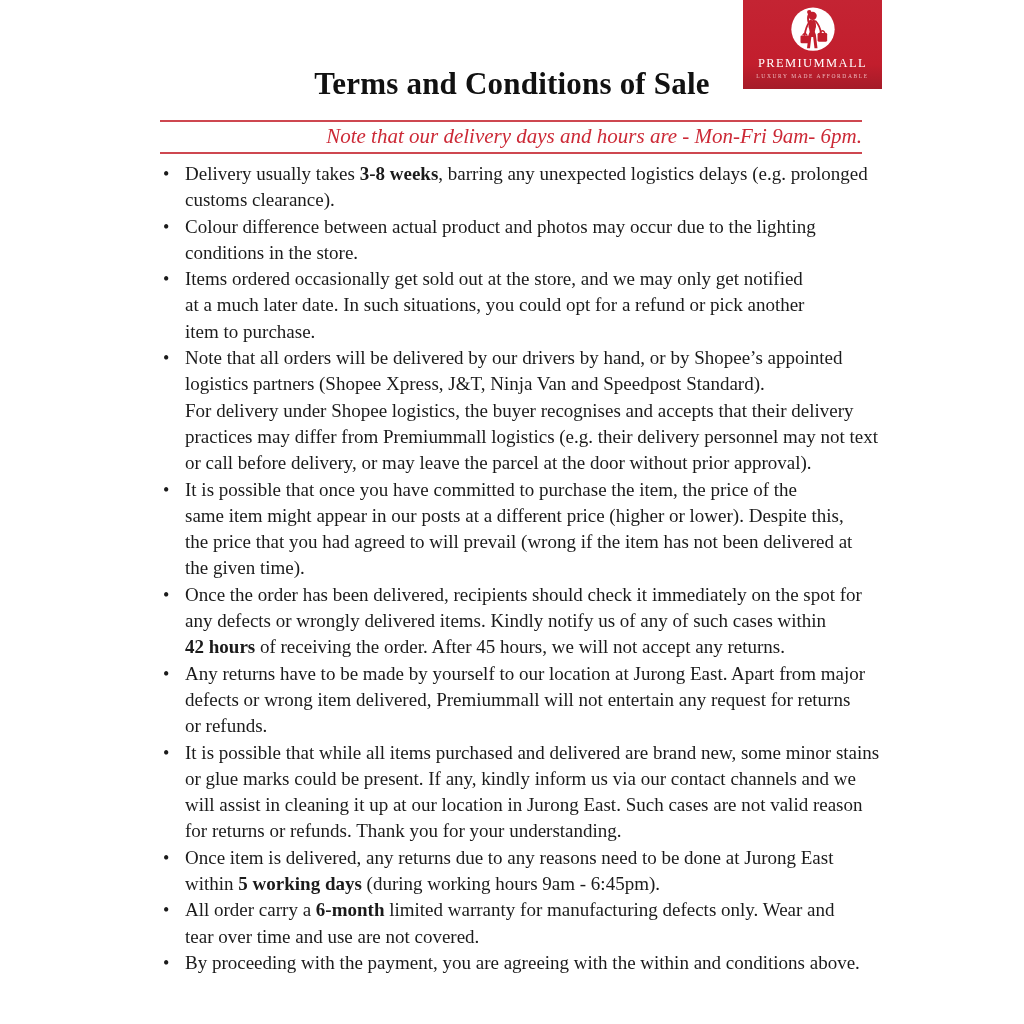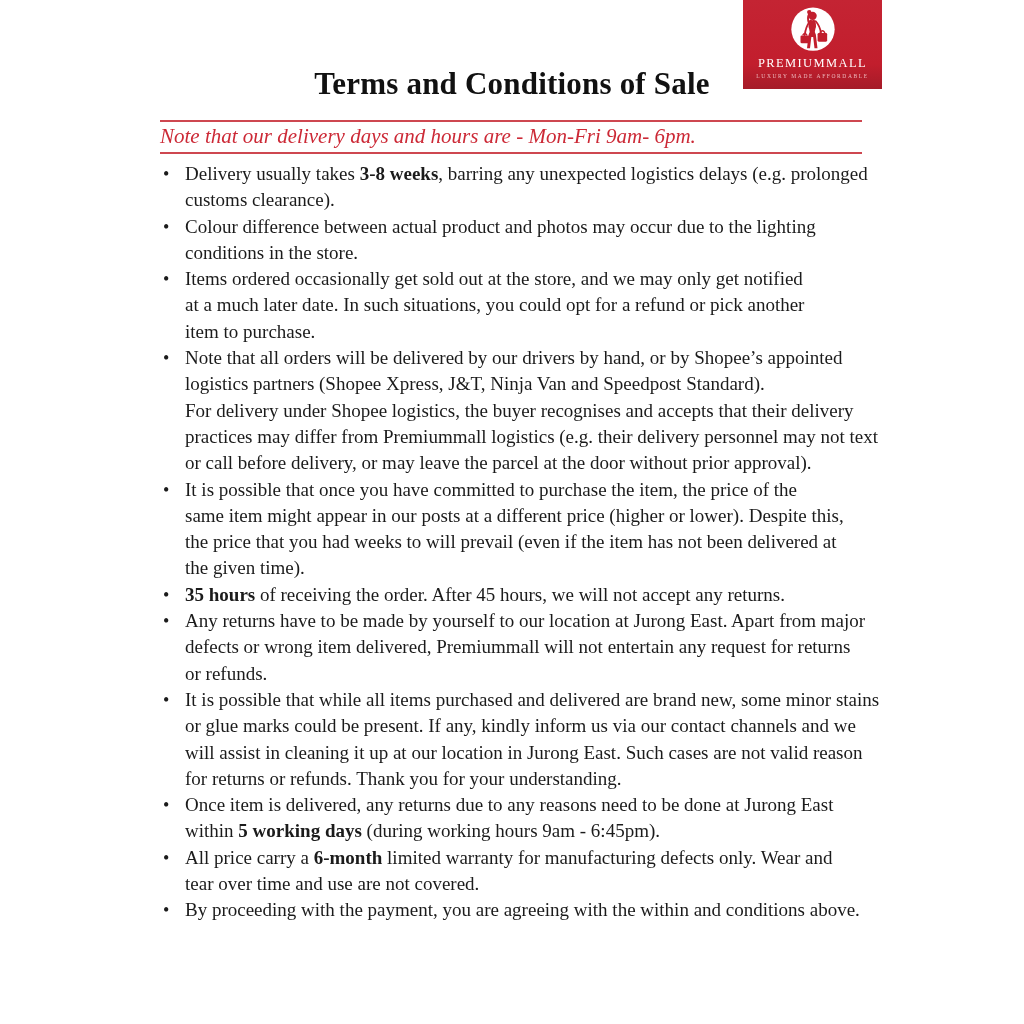--- a/index.html
+++ b/index.html
@@ -51,21 +51,21 @@
   }
   
   .note-band {
     position: absolute;
     top: 120px;
     left: 160px;
     width: 702px;
   }
   .rule { height: 0; border-top: 2px solid var(--rule-red, #CE4750); }
   .note-text {
-    text-align: left;
+    text-align: right;
     font-style: italic;
     font-size: 21px;
     color: var(--accent-red, #CC2936);
     padding: 2px 0 3px 0;
   }
   
   .terms-list {
     position: absolute;
     top: 161px;
     left: 160px;
@@ -142,26 +142,28 @@
         <span class="term-text"><span>Note that all orders will be delivered by our drivers by hand, or by Shopee’s appointed
 logistics partners (Shopee Xpress, J&amp;T, Ninja Van and Speedpost Standard).
 For delivery under Shopee logistics, the buyer recognises and accepts that their delivery
 practices may differ from Premiummall logistics (e.g. their delivery personnel may not text
 or call before delivery, or may leave the parcel at the door without prior approval).</span></span>
       </li>
       <li class="term">
         <span class="bullet">•</span>
         <span class="term-text"><span>It is possible that once you have committed to purchase the item, the price of the
 same item might appear in our posts at a different price (higher or lower). Despite this,
-the price that you had weeks to will prevail (even if the item has not been delivered at
+the price that you had agreed to will prevail (wrong if the item has not been delivered at
 the given time).</span></span>
       </li>
       <li class="term">
         <span class="bullet">•</span>
-        <span class="term-text"><span class="bold">35 hours</span><span> of receiving the order. After 45 hours, we will not accept any returns.</span></span>
+        <span class="term-text"><span>Once the order has been delivered, recipients should check it immediately on the spot for
+any defects or wrongly delivered items. Kindly notify us of any of such cases within
+</span><span class="bold">42 hours</span><span> of receiving the order. After 45 hours, we will not accept any returns.</span></span>
       </li>
       <li class="term">
         <span class="bullet">•</span>
         <span class="term-text"><span>Any returns have to be made by yourself to our location at Jurong East. Apart from major
 defects or wrong item delivered, Premiummall will not entertain any request for returns
 or refunds.</span></span>
       </li>
       <li class="term">
         <span class="bullet">•</span>
         <span class="term-text"><span>It is possible that while all items purchased and delivered are brand new, some minor stains
@@ -169,21 +171,21 @@
 will assist in cleaning it up at our location in Jurong East. Such cases are not valid reason
 for returns or refunds. Thank you for your understanding.</span></span>
       </li>
       <li class="term">
         <span class="bullet">•</span>
         <span class="term-text"><span>Once item is delivered, any returns due to any reasons need to be done at Jurong East
 within </span><span class="bold">5 working days</span><span> (during working hours 9am - 6:45pm).</span></span>
       </li>
       <li class="term">
         <span class="bullet">•</span>
-        <span class="term-text"><span>All price carry a </span><span class="bold">6-month</span><span> limited warranty for manufacturing defects only. Wear and
+        <span class="term-text"><span>All order carry a </span><span class="bold">6-month</span><span> limited warranty for manufacturing defects only. Wear and
 tear over time and use are not covered.</span></span>
       </li>
       <li class="term">
         <span class="bullet">•</span>
         <span class="term-text"><span>By proceeding with the payment, you are agreeing with the within and conditions above.</span></span>
       </li>
     </ul>
 
 </div>
 

